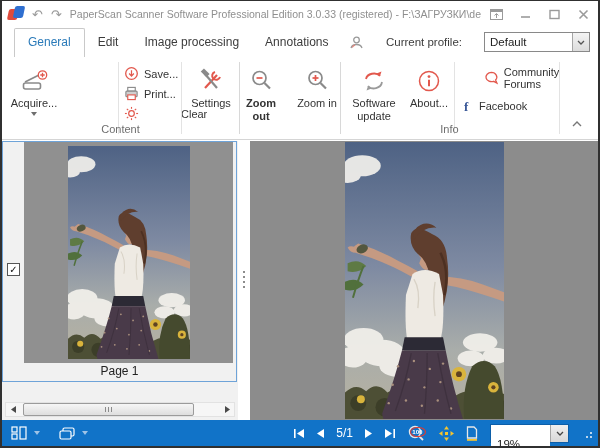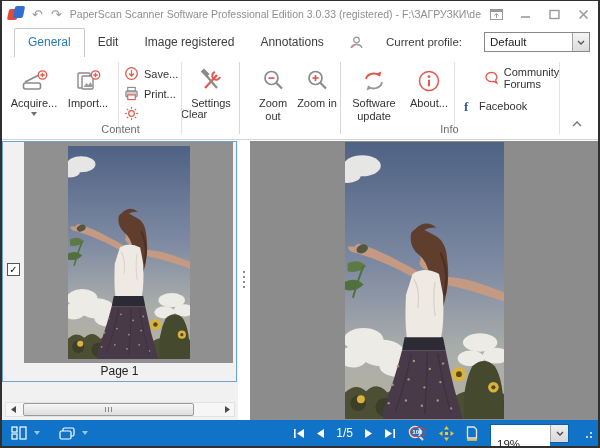--- a/index.html
+++ b/index.html
@@ -190,21 +190,21 @@
         <svg width="11" height="11" viewBox="0 0 11 11">
             <path d="M1.5 1.5 L9.5 9.5 M9.5 1.5 L1.5 9.5" stroke="#9a9a9a" stroke-width="1.6"></path>
           </svg>
       </span>
     </span>
   </div>
 
   <div class="tabbar">
     <span class="tab active">General</span>
     <span class="tab">Edit</span>
-    <span class="tab">Image registered</span>
+    <span class="tab">Image processing</span>
     <span class="tab">Annotations</span>
     <span class="profile">
       <svg width="15" height="15" viewBox="0 0 15 15">
           <circle cx="7.5" cy="5" r="2.8" fill="none" stroke="#9a9a9a" stroke-width="1.3"></circle>
           <path d="M2 13 Q3 9.5 7.5 9.5 Q12 9.5 13 13" fill="none" stroke="#9a9a9a" stroke-width="1.3"></path>
           <path d="M3.2 12.5 Q4 10.5 6 10" fill="none" stroke="#da8a82" stroke-width="1.3"></path>
         </svg>
       <span class="profile-label">Current profile:</span>
       <span class="combo">
         <span class="combo-value">Default</span>
@@ -225,32 +225,20 @@
             <line x1="4" y1="14" x2="18" y2="7" stroke="#8a8a8a" stroke-width="1.6"></line>
             <rect x="2.5" y="15" width="17" height="6" rx="2" fill="none" stroke="#8a8a8a" stroke-width="1.6"></rect>
             <circle cx="21.5" cy="7" r="4.2" fill="#fff" stroke="#e2584d" stroke-width="1.3"></circle>
             <path d="M21.5 4.8 V9.2 M19.3 7 H23.7" stroke="#e2584d" stroke-width="1.3"></path>
           </svg>
       </span>
       <span>Acquire...</span>
       <span class="drop-caret"></span>
     </div>
 
-    <div class="bigbtn" style="left:62px;width:48px;">
-      <span class="ic">
-        <svg width="26" height="26" viewBox="0 0 26 26">
-            <rect x="3" y="5" width="12" height="15" rx="1" fill="#fff" stroke="#8a8a8a" stroke-width="1.4"></rect>
-            <rect x="7" y="8" width="11" height="13" rx="1" fill="#fff" stroke="#8a8a8a" stroke-width="1.4"></rect>
-            <path d="M8.5 19 l3 -4 2 2 2 -3 2.5 5 z" fill="#9a9a9a"></path>
-            <circle cx="20.5" cy="7" r="4.2" fill="#fff" stroke="#e2584d" stroke-width="1.3"></circle>
-            <path d="M20.5 4.8 V9.2 M18.3 7 H22.7" stroke="#e2584d" stroke-width="1.3"></path>
-          </svg>
-      </span>
-      <span>Import...</span>
-    </div>
 
     <div class="vsep" style="left:116px;"></div>
 
     <div class="smallbtn" style="left:122px;top:8px;">
       <svg width="15" height="15" viewBox="0 0 16 16">
           <circle cx="8" cy="8" r="6.2" fill="none" stroke="#e2584d" stroke-width="1.4"></circle>
           <path d="M8 4.5 V10 M5.5 8 L8 10.8 L10.5 8" fill="none" stroke="#e2584d" stroke-width="1.3"></path>
         </svg>
       <span>Save...</span>
     </div>
@@ -288,21 +276,21 @@
             <path d="M17 4 a4 4 0 1 0 5 5" fill="none" stroke="#e2584d" stroke-width="2"></path>
             <path d="M7 6 L19 20" stroke="#8a8a8a" stroke-width="2.2"></path>
             <rect x="3" y="2.5" width="8" height="4.5" fill="#8a8a8a" transform="rotate(45 7 5)"></rect>
           </svg>
       </span>
       <span>Settings</span>
     </div>
 
     <div class="vsep" style="left:237px;background:#d8d8d8;"></div>
 
-    <div class="bigbtn" style="left:248px;width:46px;">
+    <div class="bigbtn" style="left:236px;width:46px;font-weight:bold;">
       <span class="ic">
         <svg width="24" height="26" viewBox="0 0 24 26">
             <circle cx="10.5" cy="10" r="6.5" fill="none" stroke="#8a8a8a" stroke-width="1.7"></circle>
             <line x1="15.5" y1="15" x2="21" y2="20.5" stroke="#8a8a8a" stroke-width="2.2"></line>
             <line x1="7.5" y1="10" x2="13.5" y2="10" stroke="#e2584d" stroke-width="1.7"></line>
           </svg>
       </span>
       <span>Zoom out</span>
     </div>
     <div class="bigbtn" style="left:294px;width:42px;">
@@ -435,21 +423,21 @@
         <svg width="11" height="9" viewBox="0 0 11 9">
             <rect x="0" y="0" width="1.6" height="9" fill="#fff"></rect>
             <path d="M10 0 L3 4.5 L10 9 Z" fill="#fff"></path>
           </svg>
       </span>
       <span class="sb-ic">
         <svg width="7" height="9" viewBox="0 0 7 9">
             <path d="M7 0 L0 4.5 L7 9 Z" fill="#fff"></path>
           </svg>
       </span>
-      <span class="page-ind">1/5</span>
+      <span class="page-ind">5/1</span>
       <span class="sb-ic">
         <svg width="7" height="9" viewBox="0 0 7 9">
             <path d="M0 0 L7 4.5 L0 9 Z" fill="#fff"></path>
           </svg>
       </span>
       <span class="sb-ic">
         <svg width="11" height="9" viewBox="0 0 11 9">
             <path d="M1 0 L8 4.5 L1 9 Z" fill="#fff"></path>
             <rect x="9.4" y="0" width="1.6" height="9" fill="#fff"></rect>
           </svg>

